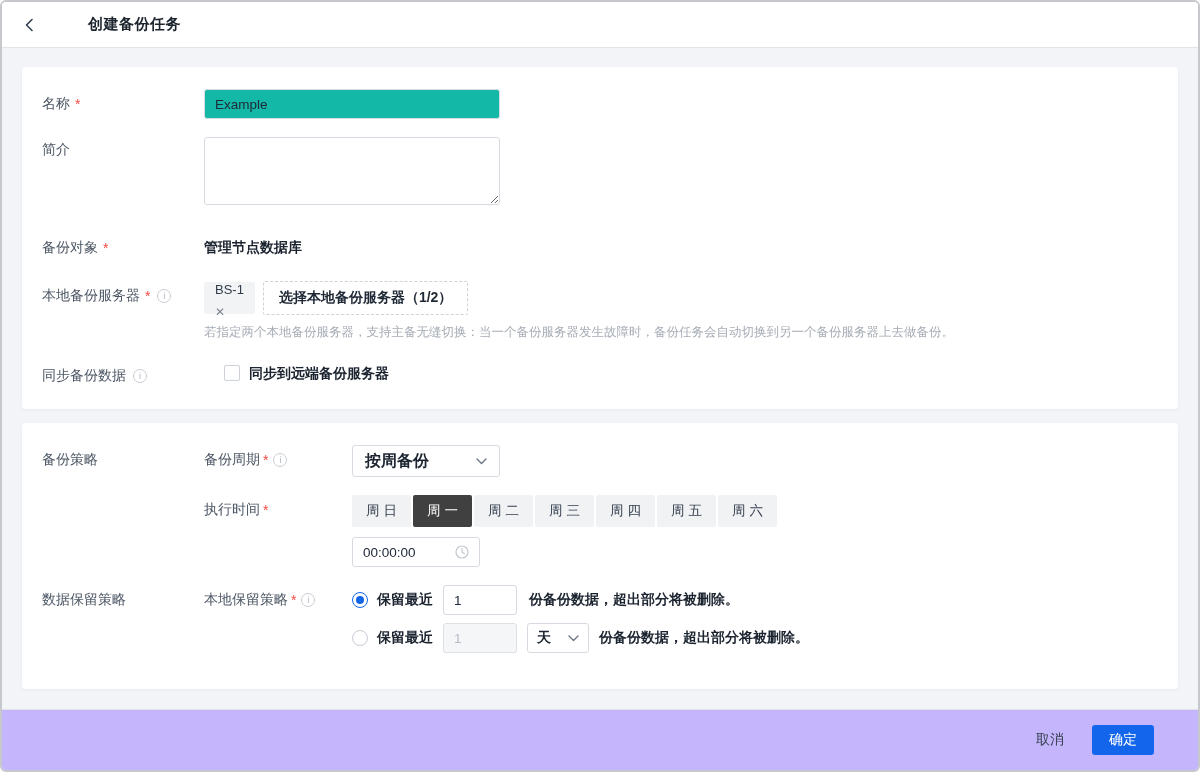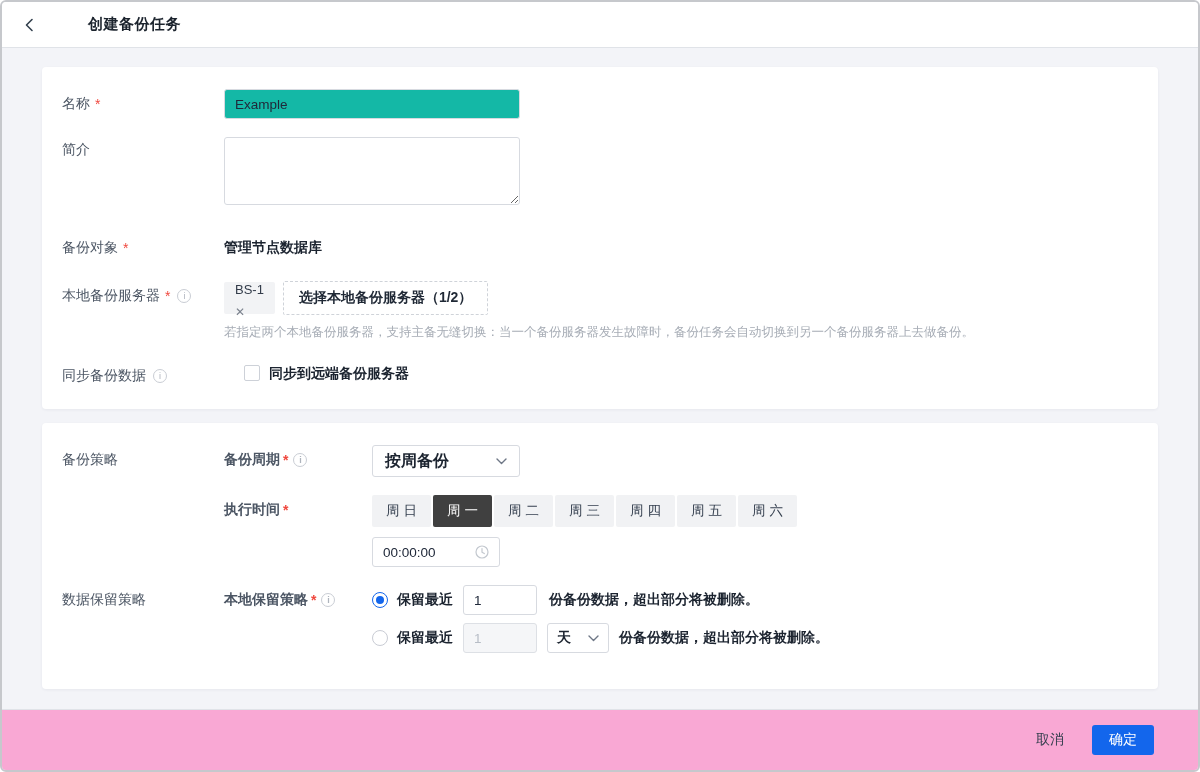--- a/index.html
+++ b/index.html
@@ -17,21 +17,21 @@
   }
   
   .header {
     height:46px; flex:0 0 46px; background:#fff;
     border-bottom:1px solid #e0e3e8;
     display:flex; align-items:center; padding:0 22px; gap:14px;
   }
   .back-btn { display:flex; align-items:center; cursor:pointer; }
   .page-title { font-size:15px; font-weight:bold; color:#1c242e; letter-spacing:.5px;margin-left:40px; }
   
-  .main { flex:1 1 auto; padding:19px 40px 0; overflow:hidden; }
+  .main { flex:1 1 auto; padding:19px 20px 0; overflow:hidden; }
   .card {
     background:#fff; border-radius:4px;
     box-shadow:0 1px 3px rgba(30,40,60,.06);
     padding:22px 24px 24px 20px;
     margin-bottom:14px;
   }
   .form-row { display:flex; align-items:flex-start; }
   .form-row + .form-row { margin-top:18px; }
   .lbl {
     width:162px; flex:0 0 162px; font-size:14px; color:#4c5664;
@@ -71,21 +71,21 @@
   .helper { margin-top:9px; font-size:12.5px; color:#a6acb5; }
   .check-line { display:flex; padding-top:4px;margin-left:20px; }
   .checkbox {
     width:16px; height:16px; border:1px solid #cdd1d8; border-radius:2px;
     background:#fff; cursor:pointer; flex:0 0 16px;
   }
   .check-lbl { margin-left:9px; font-size:14px; font-weight:600; color:#1c2430; cursor:pointer; }
   
   .sub-lbl {
     width:148px; flex:0 0 148px; font-size:14px; color:#4c5664;
-    padding-top:6px; display:flex; align-items:center;font-weight:bold;
+    padding-top:6px; display:flex; align-items:center;
   }
   .select-box {
     width:148px; height:32px; border:1px solid #d7dae0; border-radius:3px;
     background:#fff; display:flex; align-items:center; justify-content:space-between;
     padding:0 12px; cursor:pointer;
   }
   .select-box .sel-val { font-size:16px; font-weight:600; color:#1c2430; }
   .week-row { display:flex; gap:2px; }
   .wk-btn {
     width:59px; height:32px; border:none; border-radius:2px;
@@ -121,21 +121,21 @@
     background:#fff; display:flex; align-items:center; justify-content:space-between;
     padding:0 9px; cursor:pointer;
   }
   .unit-select .sel-val { font-size:14px; font-weight:600; color:#1c2430; }
   .opt-suffix { margin-left:12px; font-size:14px; font-weight:600; color:#1c2430; }
   .mt15 { margin-top:15px; }
   .mt20 { margin-top:20px; }
   .pb-extra { padding-bottom:36px; }
   
   .footer {
-    flex:0 0 54px; background:#f9a8d4; border-top:1px solid #e0e3e8;
+    flex:0 0 54px; background:#c4b5fd; border-top:1px solid #e0e3e8;
     display:flex; align-items:center; justify-content:flex-end;
     padding:15px 44px; gap:26px;
   }
   .btn-text {
     background:none; border:none; font-size:14px; color:#333e4d; cursor:pointer;
     font-family:inherit; padding:6px 2px;
   }
   .btn-primary {
     width:62px; height:30px; background:#1366ec; color:#fff; border:none;
     border-radius:3px; font-size:14px; cursor:pointer; font-family:inherit;

